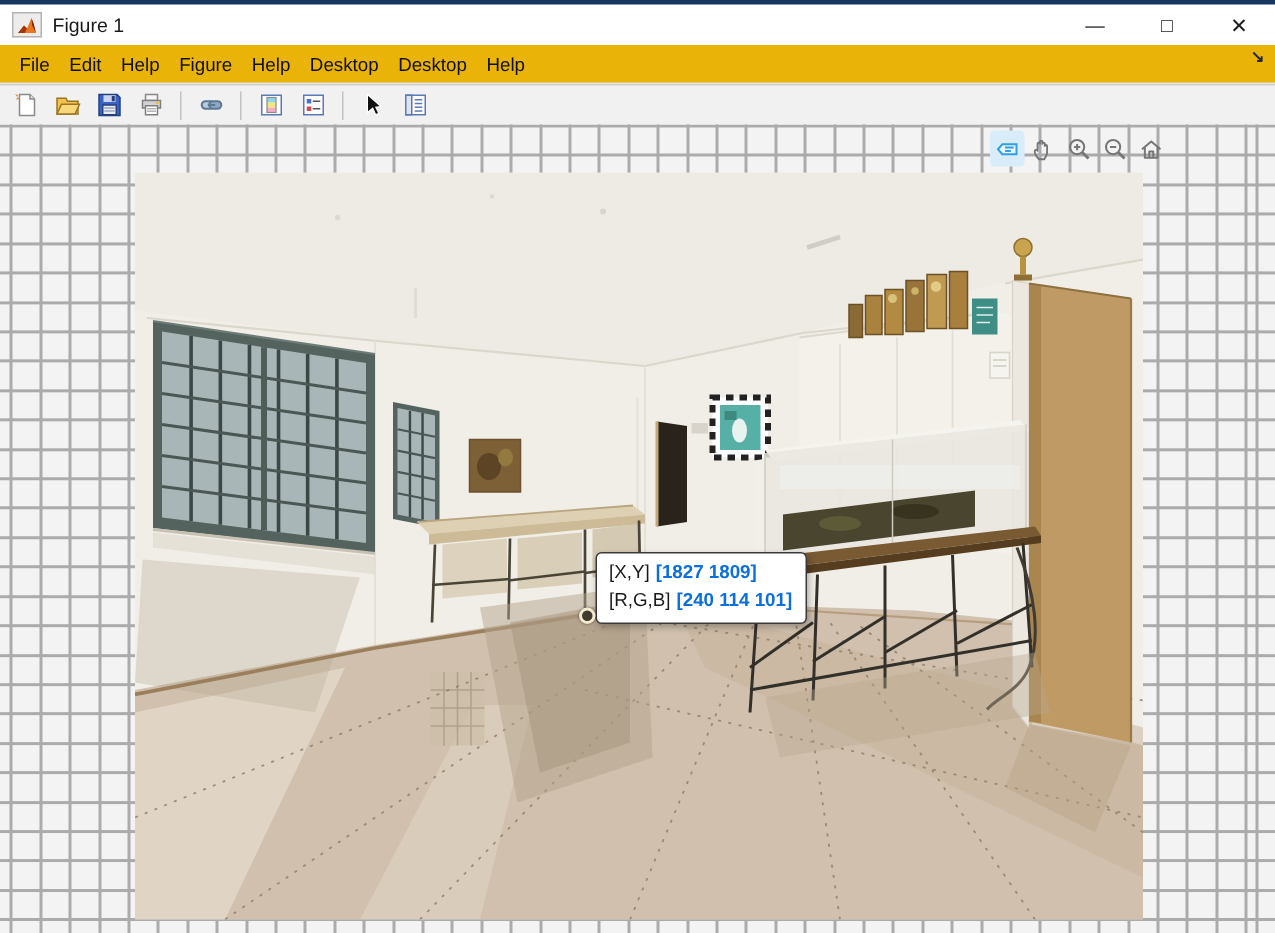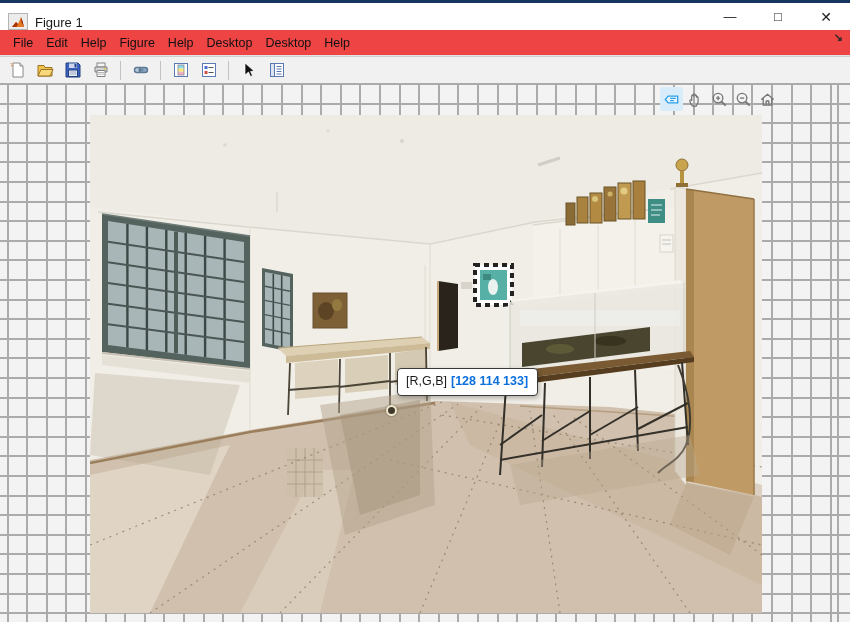--- a/index.html
+++ b/index.html
@@ -1,28 +1,28 @@
 <!DOCTYPE html>
 <html><head>
 <meta charset="utf-8">
 <style>
   html,body{margin:0;padding:0}
   body{width:850px;height:622px;overflow:hidden;position:relative;background:#fff;
        font-family:"Liberation Sans",sans-serif;-webkit-font-smoothing:antialiased}
   
   .titlebar{height:30px;background:#fff;border-top:3px solid #16365f;box-sizing:border-box;
-            display:flex;align-items:flex-end;position:relative}
+            display:flex;align-items:center;position:relative}
   .app-icon{width:20px;height:17px;margin-left:8px;border:1px solid #b4b4b4;background:#ececec;
             display:flex;align-items:center;justify-content:center;box-sizing:border-box}
   .title-text{margin-left:7px;font-size:13px;color:#1a1a1a}
   .win-controls{position:absolute;right:0;top:0;height:27px;display:flex}
   .win-btn{width:48px;height:27px;display:flex;align-items:center;justify-content:center;
            font-size:13px;color:#222;cursor:default}
   .win-btn.close{font-size:14px}
-  .menubar{height:26px;background:#ef4444;display:flex;align-items:center;gap:13px;
+  .menubar{height:26px;background:#eab308;display:flex;align-items:center;gap:13px;
            padding-left:13px;font-size:12.5px;color:#111;border-bottom:1px solid #e3e3e3;
            box-sizing:border-box;position:relative}
   .menu-item{cursor:default}
   .dock-arrow{position:absolute;right:7px;top:1px;font-size:11px;font-weight:bold;color:#2b2b2b}
   .toolbar{height:27px;background:#f1f1f1;border-top:1px solid #cfcfcf;box-sizing:border-box;
            display:flex;align-items:center;gap:5px;padding-left:5px}
   .tbtn{width:23px;height:23px;display:flex;align-items:center;justify-content:center}
   .tsep{width:1px;height:19px;background:#c2c2c2;margin:0 3px}
   
   .canvas{position:relative;width:850px;height:539px;background-color:#f3f3f3;
@@ -299,21 +299,22 @@
         <g stroke="#4a4436" stroke-width="1.8" fill="none">
           <path d="M200,248 L198,300 M250,244 L249,298 M300,238 L300,292 M336,232 L337,286"></path>
           <path d="M198,275 L250,271 M249,272 L300,266 M300,267 L337,262"></path>
         </g>
         <polygon points="230,290 340,275 345,390 255,420" fill="#b3a38d" opacity="0.5"></polygon>
         <polygon points="250,300 330,285 330,380 270,400" fill="#a5947c" opacity="0.5"></polygon>
       </g>
     </svg>
 
     <div class="datatip">
-      <div><span>[R,G,B]</span><span class="val">[128 114 133]</span></div>
+      <div><span>[X,Y]</span><span class="val">[1827 1809]</span></div>
+      <div><span>[R,G,B]</span><span class="val">[240 114 101]</span></div>
     </div>
     <div class="dt-marker"></div>
   </div>
 
   <div class="axtb">
     <span class="axbtn active">
       <svg width="19" height="19" viewBox="0 0 20 20">
         <path d="M6.5 6.5 H16.5 V13.5 H6.5 L3.5 10 Z" fill="#eaf5fd" stroke="#2da0e8" stroke-width="1.4"></path>
         <path d="M8.5 8.8h6M8.5 11.2h4" stroke="#2da0e8" stroke-width="1.3"></path>
       </svg>

